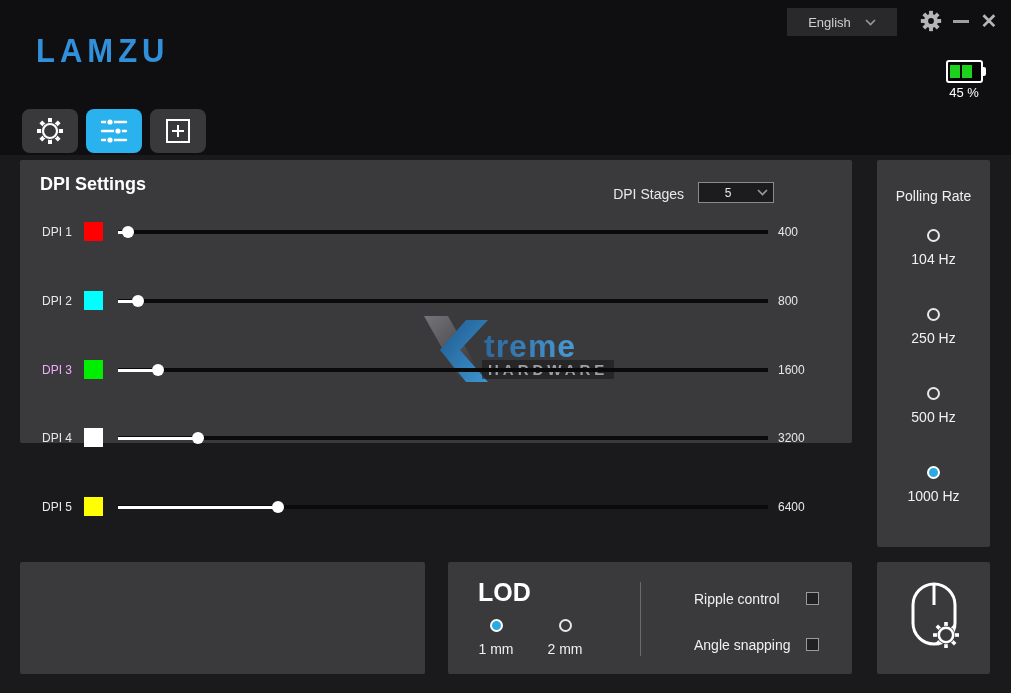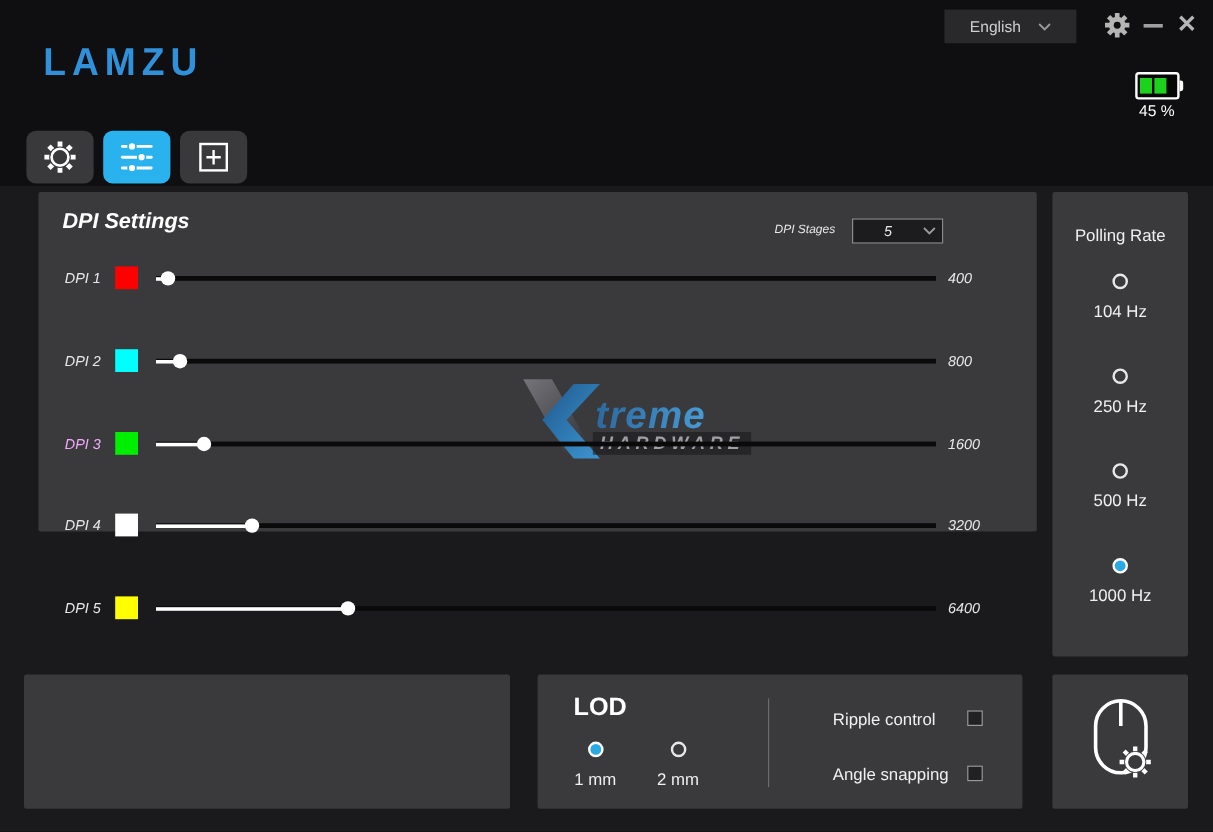--- a/index.html
+++ b/index.html
@@ -22,29 +22,29 @@
   .battery-bar { width:10px; height:13px; }
   .battery-pct { color:#fff; font-size:13px; margin-top:2px; }
 
   
   .tabs { position:absolute; left:22px; top:109px; display:flex; gap:8px; }
   .tab { width:56px; height:44px; border-radius:8px; background:#39393b; display:flex; align-items:center; justify-content:center; cursor:pointer; }
   .tab.active { background:#29b2ee; }
 
   
   .panel { position:absolute; background:#3a3a3c; border-radius:2px; }
-  .main-panel   { left:32px;  top:160px; width:832px; height:283px;font-style:italic; }
+  .main-panel   { left:20px;  top:160px; width:832px; height:283px; }
   .poll-panel   { left:877px; top:160px; width:113px; height:387px; }
   .blank-panel  { left:20px;  top:562px; width:405px; height:112px; }
   .lod-panel    { left:448px; top:562px; width:404px; height:112px; }
   .mouse-panel  { left:877px; top:562px; width:113px; height:112px; display:flex; align-items:center; justify-content:center; }
 
   .panel-title { position:absolute; left:20px; top:14px; color:#fff; font-size:18px; font-weight:bold; }
 
-  .stages-label { position:absolute; left:584px; top:26px; width:80px; color:#e8e8e8; font-size:10px; text-align:right; }
+  .stages-label { position:absolute; left:584px; top:26px; width:80px; color:#e8e8e8; font-size:14px; text-align:right; }
   .stages-select { position:absolute; left:678px; top:22px; width:76px; height:21px; background:#1c1c1e; border:1px solid #8a8a8a; display:flex; align-items:center; cursor:pointer; }
   .stages-select .val { flex:1; text-align:center; color:#e8e8e8; font-size:12px; }
   .stages-select svg { margin-right:5px; }
 
   
   .dpi-row { position:absolute; left:0; width:832px; height:22px; z-index:2; }
   .dpi-label { position:absolute; left:22px; top:4px; width:42px; color:#e8e8e8; font-size:12px; }
   .swatch { position:absolute; left:64px; top:1px; width:19px; height:19px; cursor:pointer; }
   .slider { position:absolute; left:98px; top:0; width:650px; height:22px; cursor:pointer; }
   .slider .track { position:absolute; left:0; top:9px; width:100%; height:4px; background:#0a0a0a; }
@@ -59,21 +59,21 @@
   .wm-hardware { position:absolute; left:64px; top:48px; padding:1px 6px; font-size:15px; font-weight:bold; letter-spacing:4px; color:#a9a9ad; background:rgba(20,20,24,.55); }
 
   
   .poll-title { position:absolute; top:28px; width:100%; text-align:center; color:#f0f0f0; font-size:14px; }
   .poll-option { position:absolute; width:100%; text-align:center; cursor:pointer; }
   .radio { display:inline-block; width:13px; height:13px; border-radius:50%; border:2px solid #e8e8e8; background:transparent; }
   .radio.selected { background:#2aa9e2; border-color:#fff; }
   .opt-label { margin-top:5px; color:#f0f0f0; font-size:14px; }
 
   
-  .lod-title { position:absolute; left:30px; top:16px; color:#fff; font-size:21px; font-weight:bold; }
+  .lod-title { position:absolute; left:30px; top:16px; color:#fff; font-size:25px; font-weight:bold; }
   .lod-option { position:absolute; top:56px; width:46px; text-align:center; cursor:pointer; }
   .lod-divider { position:absolute; left:192px; top:20px; width:1px; height:74px; background:#6a6a6c; }
   .check-row { position:absolute; left:222px; width:170px; height:16px; }
   .check-label { position:absolute; left:0; top:0; color:#f0f0f0; font-size:14px;margin-left:24px; }
   .checkbox { position:absolute; left:136px; top:1px; width:13px; height:13px; background:#212123; border:1px solid #9a9a9a; cursor:pointer; }
 </style>
 </head>
 <body>
 
 <div class="window">

